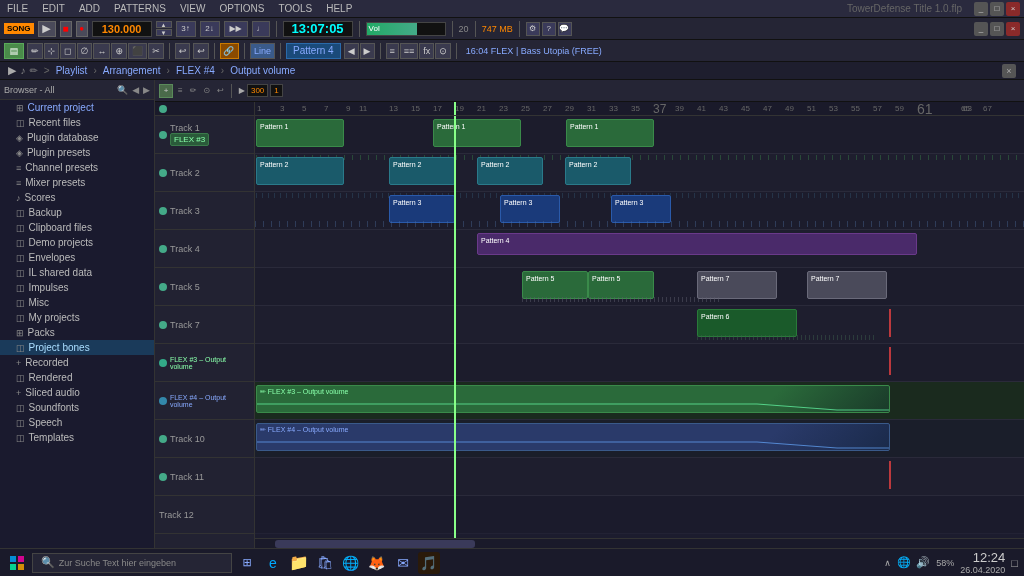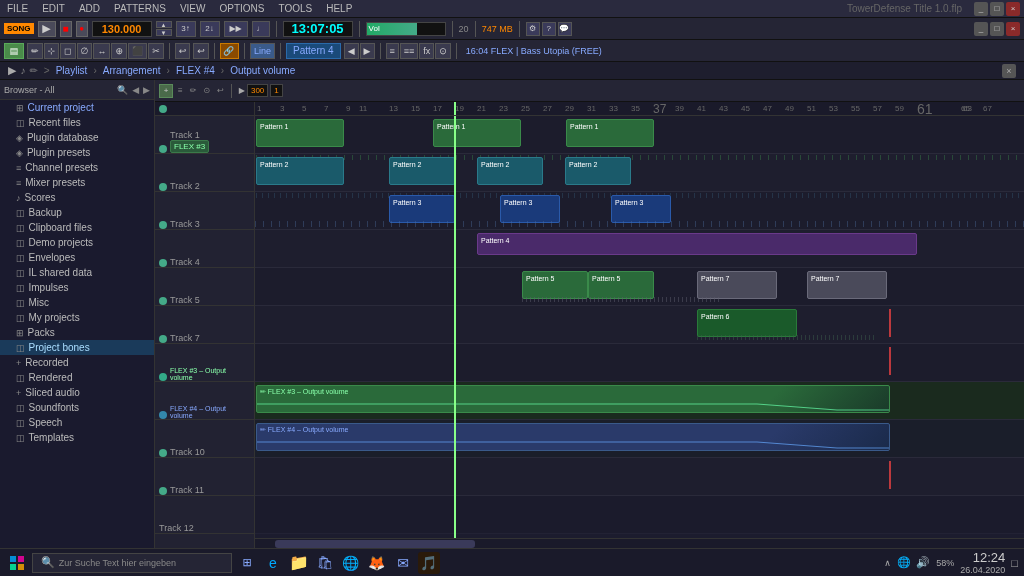--- a/index.html
+++ b/index.html
@@ -37,21 +37,21 @@
     .sidebar-item.highlighted { background: #1a3a5a; color: #adf; }
     .si-icon { font-size: 9px; color: #888; }
 
     
     #arrangement { flex: 1; display: flex; flex-direction: column; overflow: hidden; }
     #arr-toolbar { height: 22px; background: #252535; display: flex; align-items: center; padding: 0 4px; gap: 3px; border-bottom: 1px solid #111; }
     #arr-main { flex: 1; display: flex; overflow: hidden; }
 
     
     #track-headers { width: 100px; background: #222232; border-right: 1px solid #333; overflow: hidden; }
-    .track-header { height: 38px; border-bottom: 1px solid #333; display: flex; align-items: flex-end; padding: 0 4px; gap: 3px; font-size: 9px; color: #aaa; position: relative; }
+    .track-header { height: 38px; border-bottom: 1px solid #333; display: flex; align-items: center; padding: 0 4px; gap: 3px; font-size: 9px; color: #aaa; position: relative; }
     .track-header-label { font-size: 9px; color: #999; }
     .track-green-btn { width: 8px; height: 8px; border-radius: 50%; background: #4a8; cursor: pointer; }
     .track-flex-label { background: #2a5a3a; border: 1px solid #3a7a4a; color: #8fa; font-size: 8px; padding: 1px 3px; border-radius: 2px; }
     #ruler { height: 14px; background: #1a1a2a; border-bottom: 1px solid #333; display: flex; align-items: center; position: relative; }
 
     
     .track-lane { height: 38px; border-bottom: 1px solid #2a2a3a; position: relative; }
     .track-lane:nth-child(odd) { background: #1e1e2e; }
     .track-lane:nth-child(even) { background: #1c1c2c; }
 

